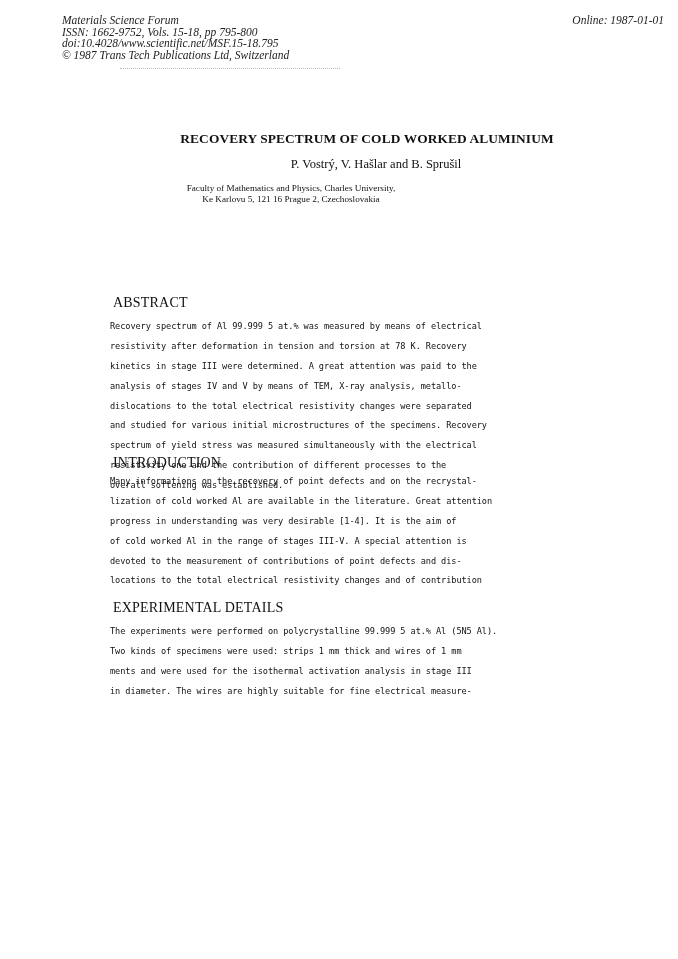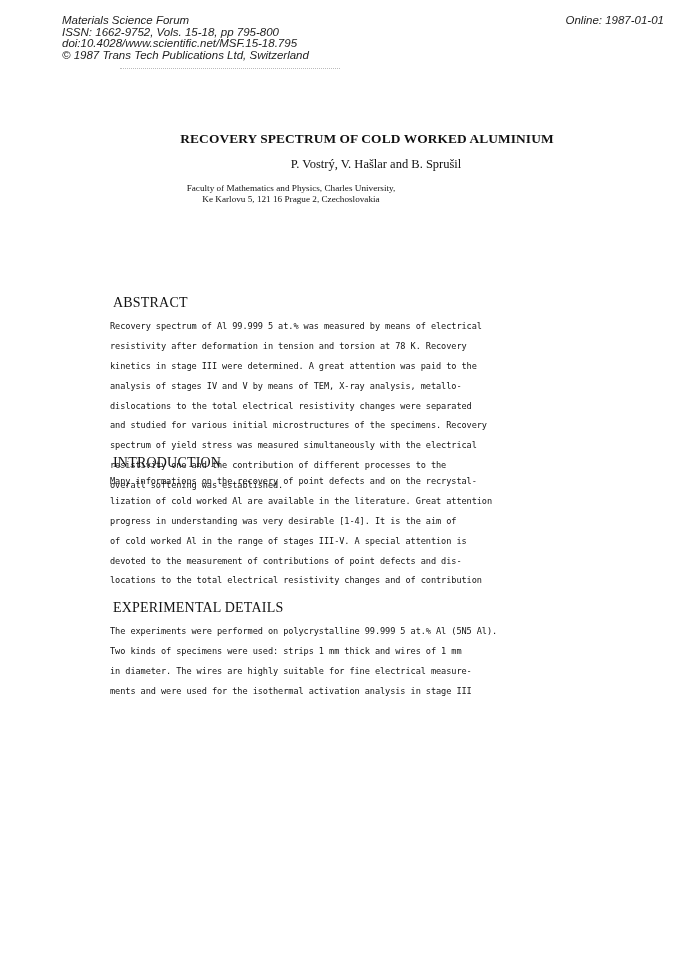--- a/index.html
+++ b/index.html
@@ -1,17 +1,17 @@
 <!DOCTYPE html>
 <html><head>
 <meta charset="utf-8">
 <style>
   html, body { margin:0; padding:0; background:#ffffff; }
   body { width:678px; height:959px; position:relative; overflow:hidden; color:#111; }
-  .hdr { position:absolute; font-family:Liberation Sans, sans-serif; font-style:italic; font-size:11.5px; line-height:11.5px; color:#222; }
+  .hdr { position:absolute; font-family:Liberation Serif, serif; font-style:italic; font-size:11.5px; line-height:11.5px; color:#222; }
   .hdr-left { left:62px; top:15px; }
   .hdr-right { right:14px; top:15px; text-align:right; }
   .scanline { position:absolute; left:120px; top:68px; width:220px; height:1px; border-top:1px dotted #bbb; }
   .title { position:absolute; left:0; width:678px; top:131px; text-align:center; font-family:"Liberation Serif", serif; font-weight:bold; font-size:13.4px; letter-spacing:0.1px;padding-left:28px; }
   .authors { position:absolute; left:0; width:678px; top:157px; text-align:center; font-family:"Liberation Serif", serif; font-size:12.5px;padding-left:37px; }
   .affil { position:absolute; left:0; width:582px; top:183px; text-align:center; font-family:"Liberation Serif", serif; font-size:9.2px; line-height:11px; }
   .sec-head { position:absolute; left:113px; font-family:"Liberation Serif", serif; font-size:14px; letter-spacing:0.2px;margin-top:20px; }
   .body-text { position:absolute; left:110px; font-family:"DejaVu Sans Mono", monospace; font-size:8.6px; line-height:9.95px; white-space:pre; color:#111; letter-spacing:-0.08px; }
 </style>
 </head>
@@ -53,15 +53,15 @@
 <div>progress in understanding was very desirable [1-4]. It is the aim of</div>
 <div>of cold worked Al in the range of stages III-V. A special attention is</div>
 <div>devoted to the measurement of contributions of point defects and dis-</div>
 <div>locations to the total electrical resistivity changes and of contribution</div>
 </div>
 
 <div class="sec-head" style="top:580px;">EXPERIMENTAL DETAILS</div>
 <div class="body-text" style="top:617px;">
 <div>The experiments were performed on polycrystalline 99.999 5 at.% Al (5N5 Al).</div>
 <div>Two kinds of specimens were used: strips 1 mm thick and wires of 1 mm</div>
+<div>ments and were used for the isothermal activation analysis in stage III</div>
 <div>in diameter. The wires are highly suitable for fine electrical measure-</div>
-<div>ments and were used for the isothermal activation analysis in stage III</div>
 </div>
 
 </body></html>

